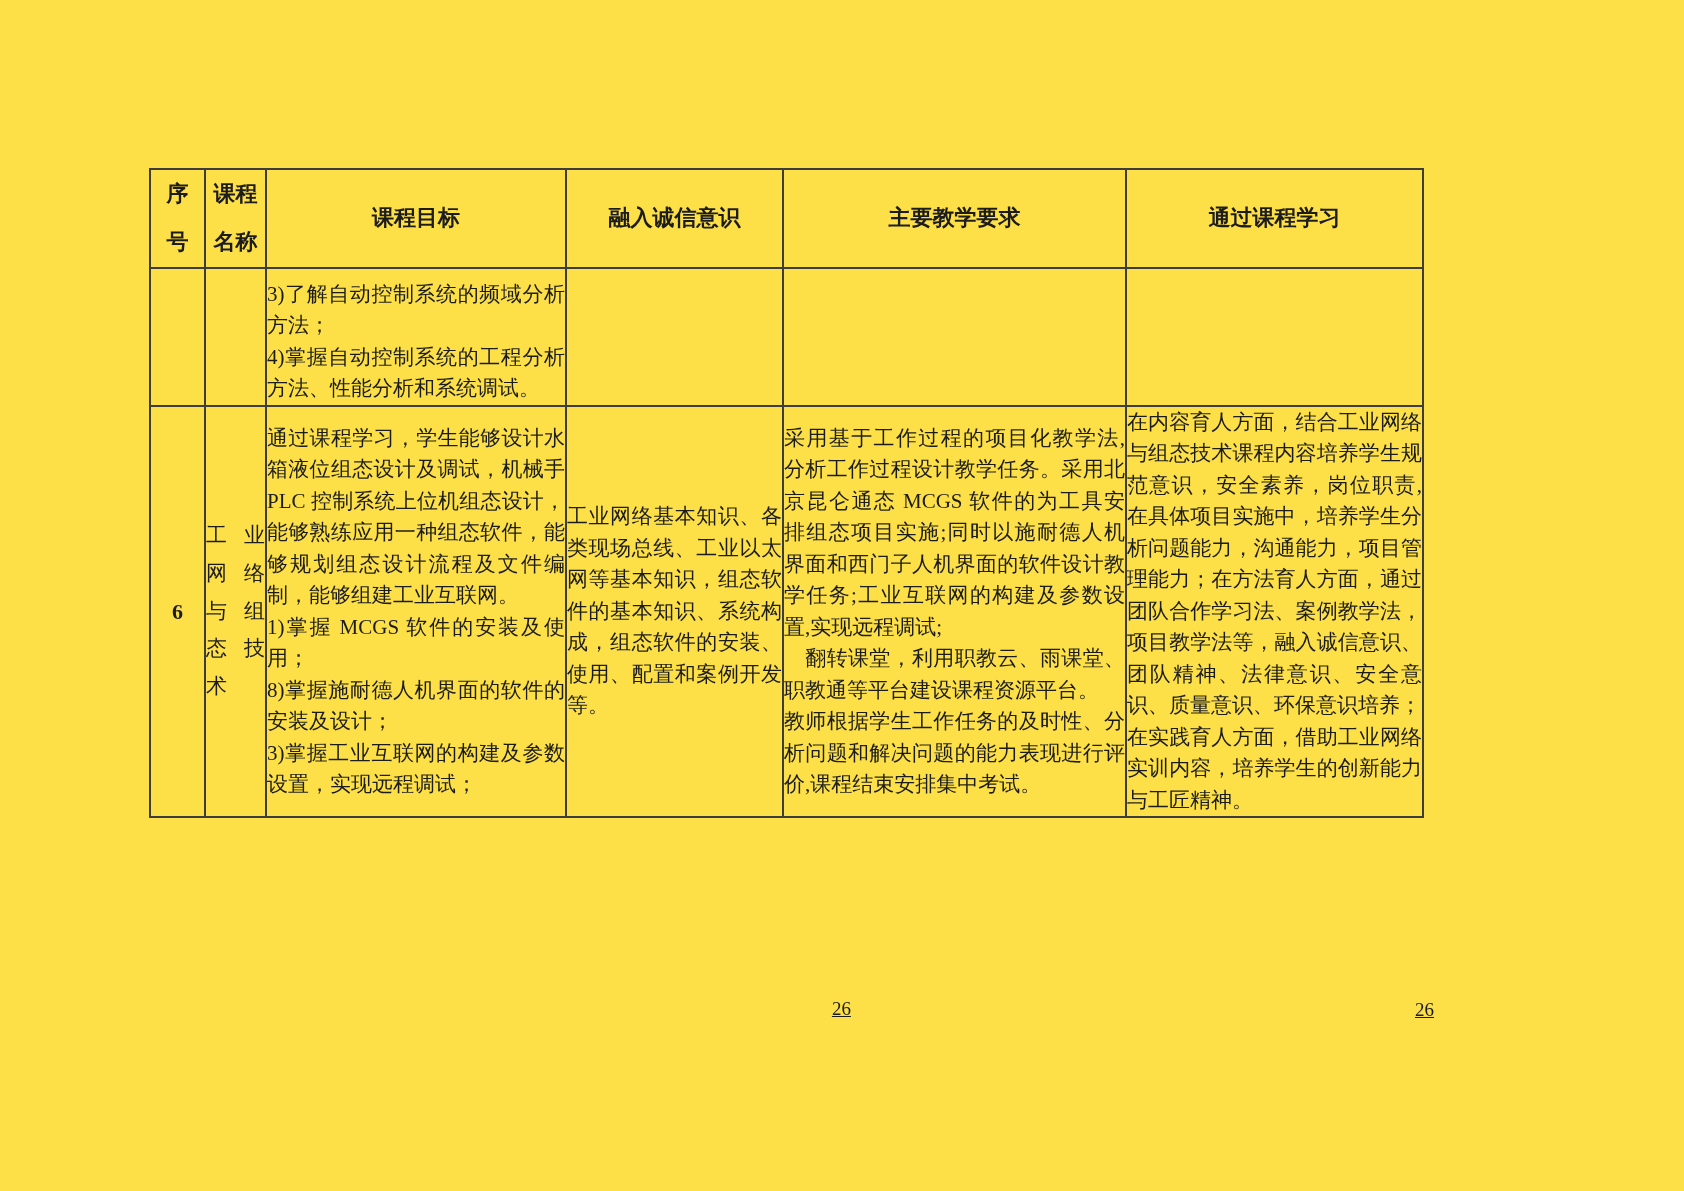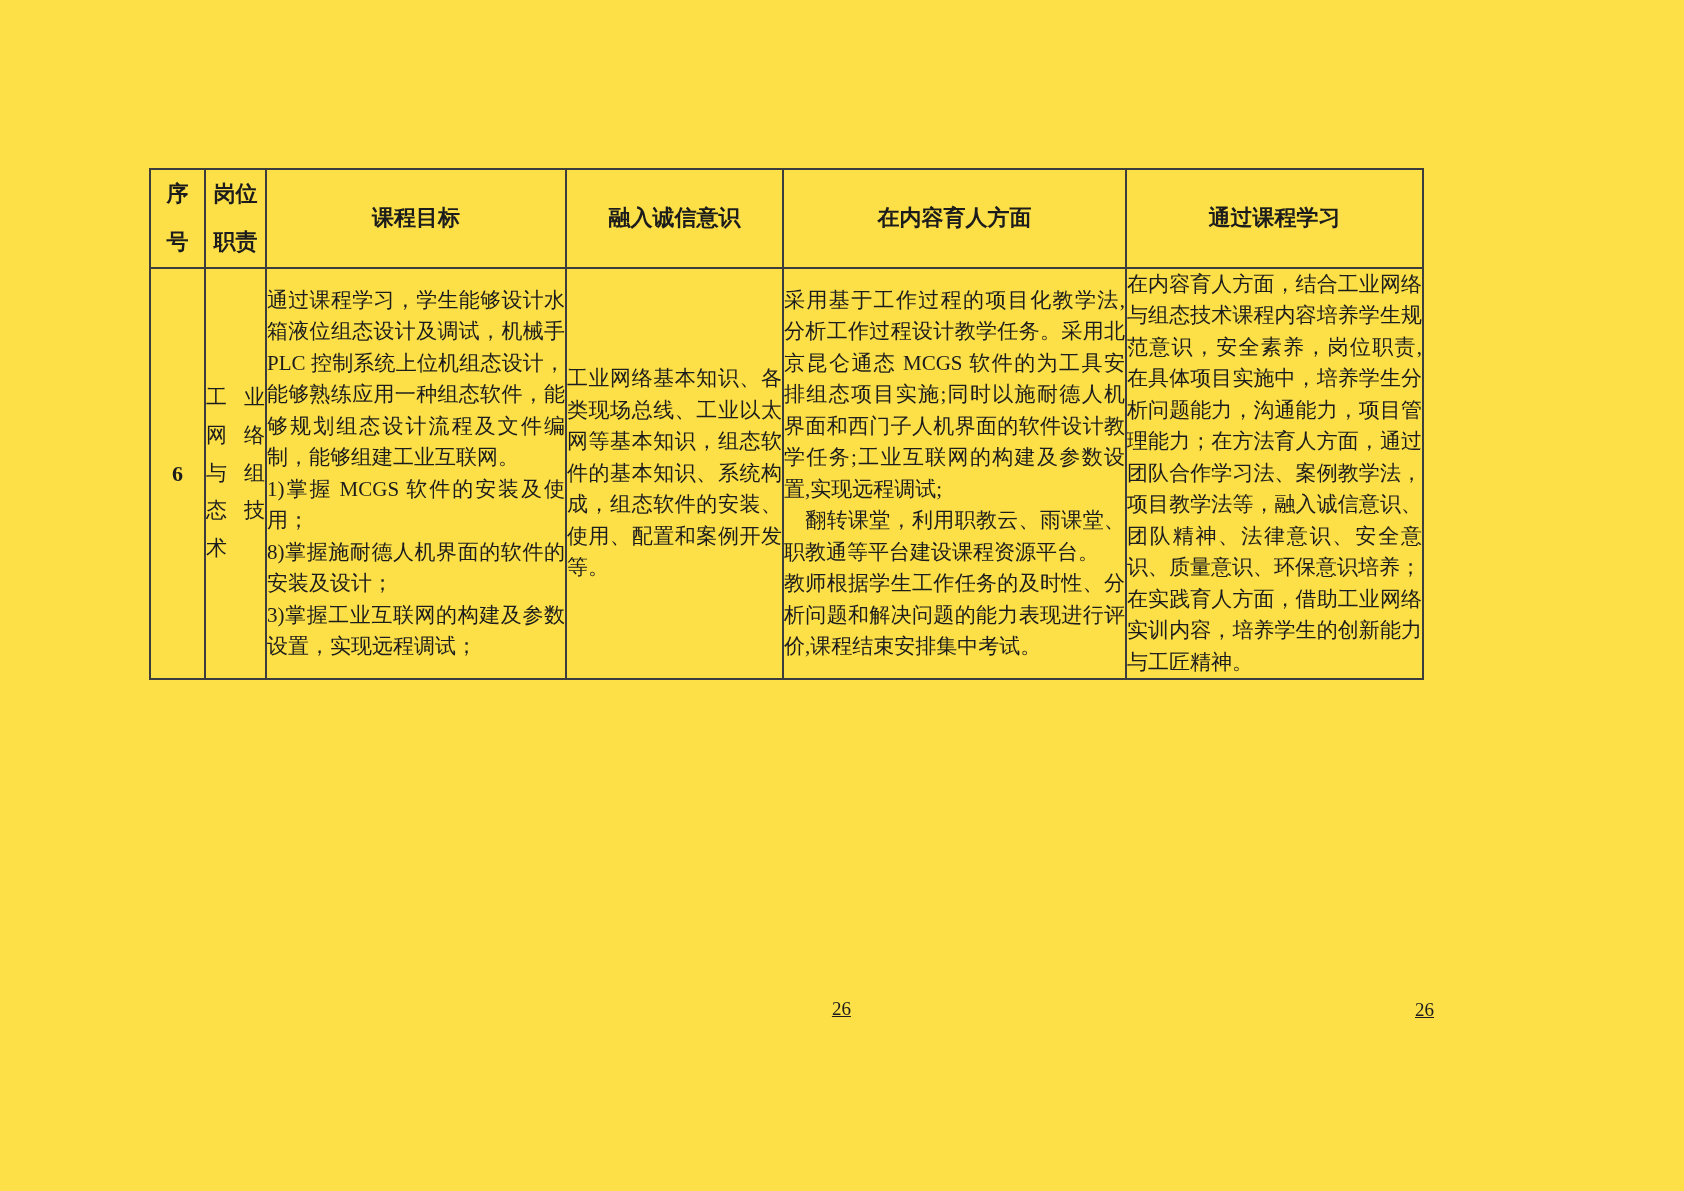--- a/index.html
+++ b/index.html
@@ -96,28 +96,37 @@
       <col style="width:55px">
       <col style="width:61px">
       <col style="width:300px">
       <col style="width:217px">
       <col style="width:343px">
       <col style="width:297px">
     </colgroup>
     <thead>
       <tr>
         <th>序号</th>
-        <th>岗位职责</th>
+        <th>课程名称</th>
         <th>课程目标</th>
         <th>融入诚信意识</th>
-        <th>在内容育人方面</th>
+        <th>主要教学要求</th>
         <th>通过课程学习</th>
       </tr>
     </thead>
     <tbody>
+      <tr class="row-cont">
+        <td class="cell-seq"></td>
+        <td class="cell-name"></td>
+        <td class="cell-text v-top">3)了解自动控制系统的频域分析方法；
+4)掌握自动控制系统的工程分析方法、性能分析和系统调试。</td>
+        <td class="cell-text"></td>
+        <td class="cell-text"></td>
+        <td class="cell-text"></td>
+      </tr>
       <tr class="row-main">
         <td class="cell-seq">6</td>
         <td class="cell-name">工业网络与组态技术</td>
         <td class="cell-text">通过课程学习，学生能够设计水箱液位组态设计及调试，机械手 PLC 控制系统上位机组态设计，能够熟练应用一种组态软件，能够规划组态设计流程及文件编制，能够组建工业互联网。
 1)掌握 MCGS 软件的安装及使用；
 8)掌握施耐德人机界面的软件的安装及设计；
 3)掌握工业互联网的构建及参数设置，实现远程调试；</td>
         <td class="cell-text">工业网络基本知识、各类现场总线、工业以太网等基本知识，组态软件的基本知识、系统构成，组态软件的安装、使用、配置和案例开发等。</td>
         <td class="cell-text">采用基于工作过程的项目化教学法,分析工作过程设计教学任务。采用北京昆仑通态 MCGS 软件的为工具安排组态项目实施;同时以施耐德人机界面和西门子人机界面的软件设计教学任务;工业互联网的构建及参数设置,实现远程调试;
 　翻转课堂，利用职教云、雨课堂、职教通等平台建设课程资源平台。

